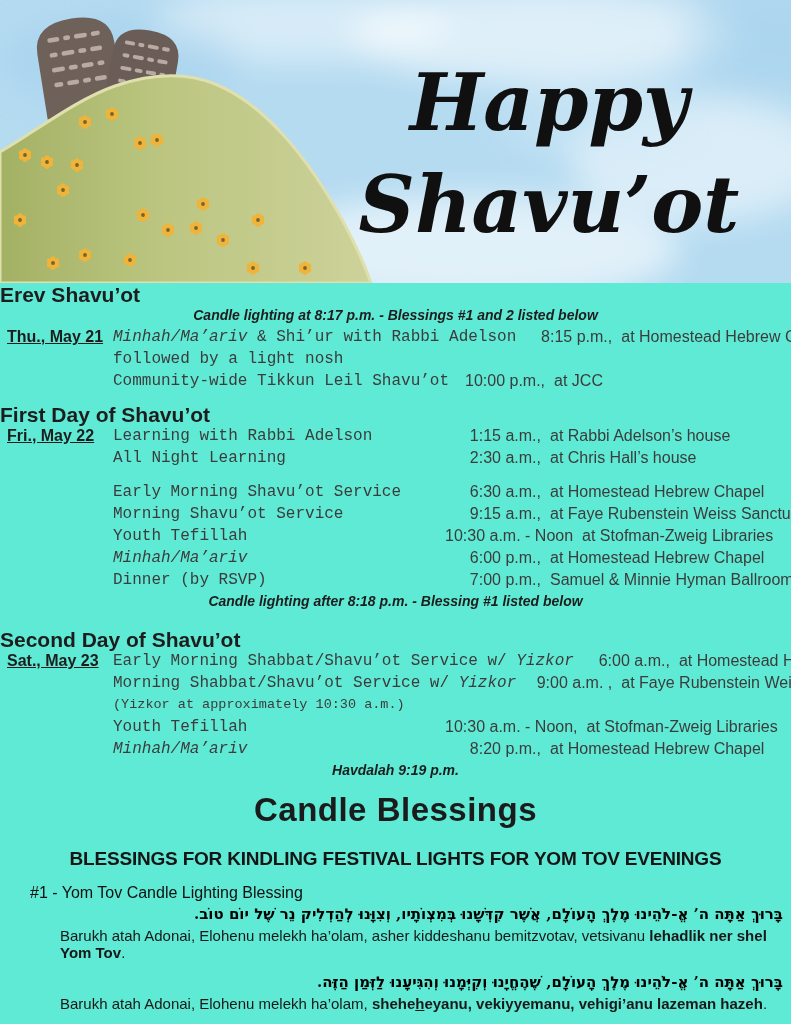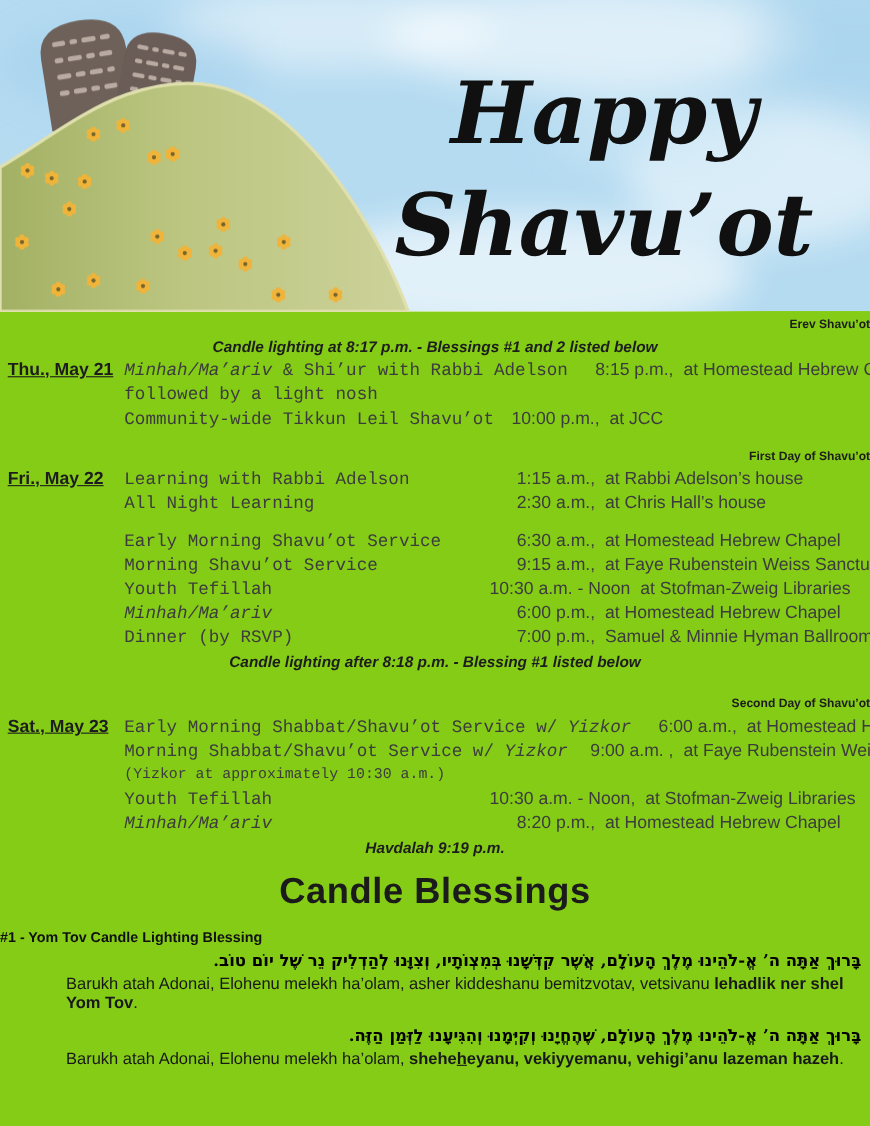--- a/index.html
+++ b/index.html
@@ -1,48 +1,48 @@
 <!DOCTYPE html>
 <html><head>
 <meta charset="utf-8">
 <style>
   html,body{margin:0;padding:0;background:#ffffff;}
   body{width:791px;height:1024px;overflow:hidden;font-family:"Liberation Sans",sans-serif;}
-  .page{width:791px;height:1024px;background:#84cc16;position:relative;}
+  .page{width:791px;height:1024px;background:#5eead4;position:relative;}
 
   
   .hero{width:791px;height:283px;line-height:0;}
   .hero svg{display:block;}
   .hero-title{font-family:"DejaVu Serif",serif;font-style:italic;font-weight:700;fill:#101010;}
 
   
   #schedule{padding-top:2px;color:#3c3c3c;font-size:16px;}
   .section{margin-top:0;}
   .section:nth-of-type(2){margin-top:13px;}
   .section:nth-of-type(3){margin-top:18px;}
-  .sec-head{text-align:right;font-weight:700;font-size:11px;line-height:20px;color:#1d1d1d;}
+  .sec-head{text-align:left;font-weight:700;font-size:21px;line-height:20px;color:#1d1d1d;}
   .note{text-align:center;font-weight:700;font-style:italic;font-size:14px;line-height:21px;color:#1d1d1d;}
   .row{display:flex;align-items:flex-start;padding-left:7px;line-height:22px;white-space:nowrap;}
   .row.small{font-size:13.5px;}
   .date{flex:0 0 auto;width:106px;font-weight:700;text-decoration:underline;color:#1d1d1d;}
   .desc{flex:0 0 auto;min-width:332px;font-family:Liberation Mono, monospace;}
   .time{flex:0 0 auto;display:inline-block;min-width:96px;text-align:right;}
   .loc{margin-left:9px;}
   .spacer{height:12px;}
   .it{font-style:italic;}
   .ul{text-decoration:underline;}
 
   
   .bless-title{margin:10px 0 0;text-align:center;font-size:33px;line-height:38px;font-weight:700;
                letter-spacing:.5px;color:#1b1b1b;font-family:"Liberation Sans",sans-serif;}
   .bless-sub{margin:18px 0 0;text-align:center;font-size:19px;line-height:23px;font-weight:700;
              letter-spacing:-.2px;color:#151515;}
   .bless{margin-top:14px;}
   .bless + .bless{margin-top:8px;}
-  .b-label{font-size:13px;line-height:17px;font-weight:700;color:#101010;}
+  .b-label{margin-left:30px;font-size:16px;line-height:17px;font-weight:400;color:#101010;}
   .b-hebrew{direction:rtl;text-align:right;margin:0 8px 0 40px;font-size:15px;line-height:26px;font-weight:700;
             color:#000;font-family:"DejaVu Serif","DejaVu Sans",serif;}
   .b-translit{margin:0 16px 0 60px;font-size:15px;line-height:17px;color:#181818;}
 </style>
 </head>
 <body>
 
 <div class="page">
 
   <header class="hero">
@@ -238,20 +238,21 @@
           <span class="desc"><span class="it ">Minhah/Ma’ariv</span></span>
           <span class="time">8:20 p.m.,</span>
           <span class="loc">at Homestead Hebrew Chapel</span>
         </div>
         <div class="note">Havdalah 9:19 p.m.</div>
       </div>
     </main>
 
   <section>
     <h1 class="bless-title">Candle Blessings</h1>
+    <h2 class="bless-sub">BLESSINGS FOR KINDLING FESTIVAL LIGHTS FOR YOM TOV EVENINGS</h2>
     <div id="blessings">
         <div class="bless">
           <div class="b-label"><span>#1 - Yom Tov Candle Lighting Blessing</span></div>
           <div class="b-hebrew" dir="rtl">בָּרוּךְ אַתָּה ה’ אֱ-לֹהֵינוּ מֶלֶךְ הָעוֹלָם, אֲשֶׁר קִדְּשָׁנוּ בְּמִצְוֹתָיו, וְצִוָּנוּ לְהַדְלִיק נֵר שֶׁל יוֹם טוֹב.</div>
           <div class="b-translit"><span>Barukh atah Adonai, Elohenu melekh ha’olam, asher kiddeshanu bemitzvotav, vetsivanu </span><span style="font-weight: 700;">lehadlik ner shel Yom Tov</span><span>.</span></div>
         </div>
         <div class="bless">
           <div class="b-hebrew" dir="rtl">בָּרוּךְ אַתָּה ה’ אֱ-לֹהֵינוּ מֶלֶךְ הָעוֹלָם, שֶׁהֶחֱיָנוּ וְקִיְּמָנוּ וְהִגִּיעָנוּ לַזְּמַן הַזֶּה.</div>
           <div class="b-translit"><span>Barukh atah Adonai, Elohenu melekh ha’olam, </span><span style="font-weight: 700;">shehe</span><span class="ul" style="font-weight: 700;">h</span><span style="font-weight: 700;">eyanu, vekiyyemanu, vehigi’anu lazeman hazeh</span><span>.</span></div>
         </div>

